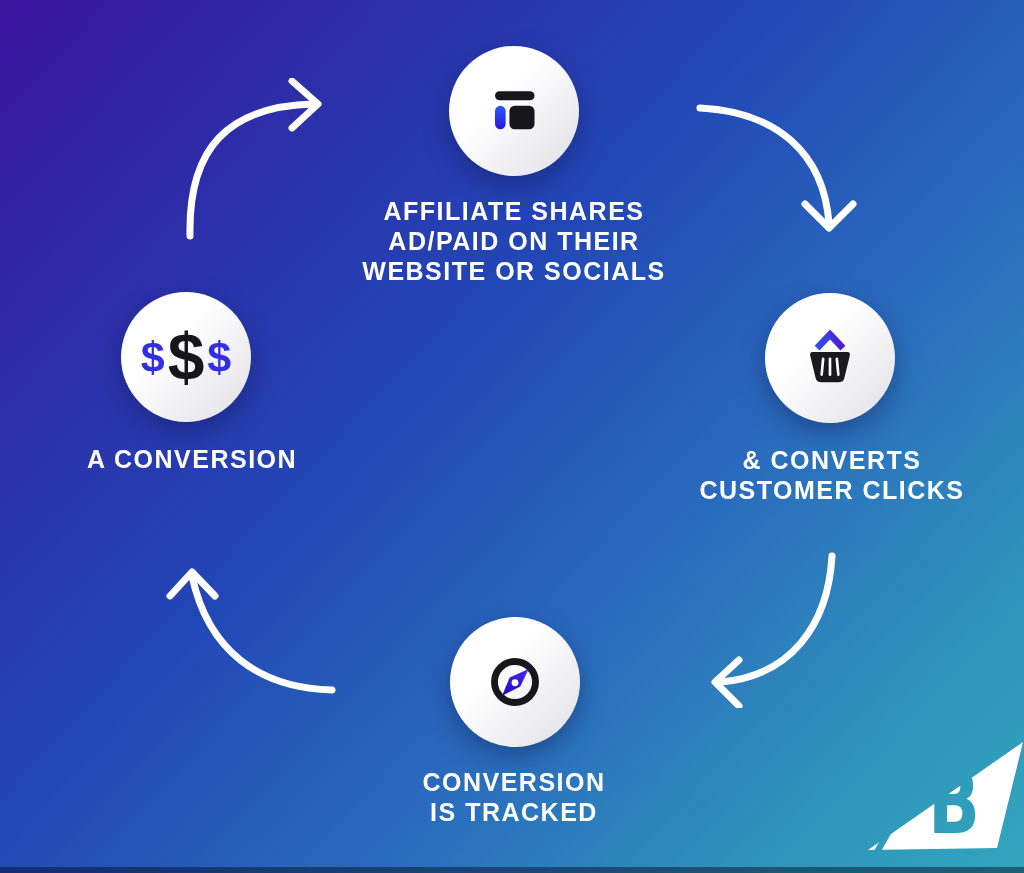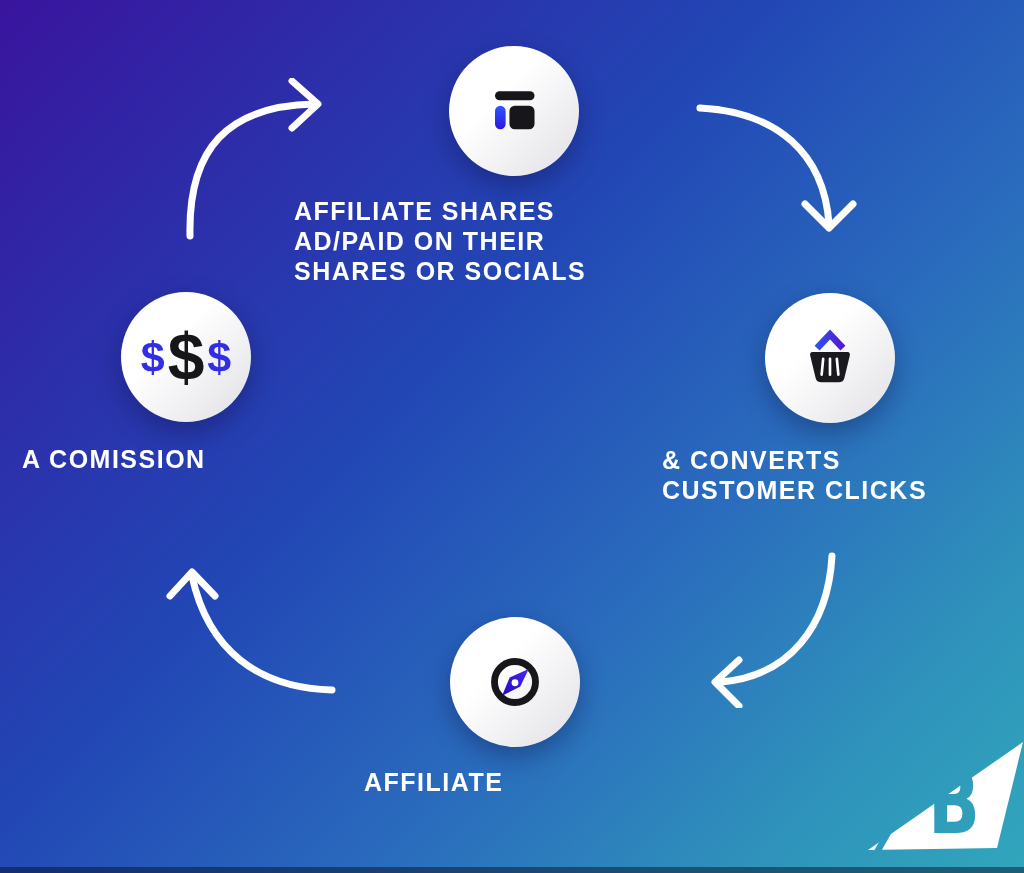--- a/index.html
+++ b/index.html
@@ -21,21 +21,21 @@
     display:flex;align-items:center;justify-content:center;
   }
   .node svg{width:76px;height:76px;}
   .node-top{left:449px;top:46px;}
   .node-right{left:765px;top:293px;}
   .node-bottom{left:450px;top:617px;}
   .node-left{left:121px;top:292px;}
   .label{
     position:absolute;color:#ffffff;font-weight:bold;
     font-size:25px;line-height:30px;letter-spacing:1.5px;
-    text-align:left;white-space:nowrap;
+    text-align:center;white-space:nowrap;
   }
   .label span{display:block;}
   .label-top{left:294px;top:196px;width:440px;}
   .label-right{left:662px;top:445px;width:340px;}
   .label-bottom{left:364px;top:767px;width:300px;}
   .label-left{left:22px;top:444px;width:340px;}
   .arrow{position:absolute;}
   .arrow polyline,.arrow path{fill:none;stroke:#ffffff;stroke-width:7;stroke-linecap:round;stroke-linejoin:round;}
   .dollars{display:flex;align-items:center;justify-content:center;font-weight:bold;}
   .dollar-side{font-size:43px;color:#332de6;}
@@ -56,21 +56,21 @@
         </linearGradient>
       </defs>
       <rect x="25" y="24" width="52" height="12" rx="6" fill="#17171b"></rect>
       <rect x="25" y="43" width="14" height="31" rx="7" fill="url(#blueBarGrad)"></rect>
       <rect x="44" y="43" width="33" height="31" rx="7" fill="#17171b"></rect>
     </svg>
   </div>
   <div class="label label-top">
     <span>AFFILIATE SHARES</span>
     <span>AD/PAID ON THEIR</span>
-    <span>SHARES OR SOCIALS</span>
+    <span>WEBSITE OR SOCIALS</span>
   </div>
 
   <div class="node node-right">
     <svg viewBox="0 0 100 100">
       <defs>
         <linearGradient id="chevGrad" x1="0" y1="0" x2="1" y2="0">
           <stop offset="0" stop-color="#3050f0"></stop>
             <stop offset="1" stop-color="#5518d0"></stop>
         </linearGradient>
       </defs>
@@ -93,32 +93,33 @@
           <stop offset="0" stop-color="#4629f0"></stop>
             <stop offset="1" stop-color="#2508c0"></stop>
         </linearGradient>
       </defs>
       <circle cx="50" cy="50" r="27" fill="none" stroke="#17171b" stroke-width="9"></circle>
       <polygon points="68,33 57,56 33,68 43,44" fill="url(#needleGrad)"></polygon>
       <circle cx="50" cy="51" r="4.5" fill="#ffffff"></circle>
     </svg>
   </div>
   <div class="label label-bottom">
-    <span>AFFILIATE</span>
+    <span>CONVERSION</span>
+    <span>IS TRACKED</span>
   </div>
 
   <div class="node node-left">
     <div class="dollars">
       <span class="dollar-side">$</span>
       <span class="dollar-mid">$</span>
       <span class="dollar-side">$</span>
     </div>
   </div>
   <div class="label label-left">
-    <span>A COMISSION</span>
+    <span>A CONVERSION</span>
   </div>
 
   <svg class="arrow" style="left:168px;top:78px" width="170" height="170" viewBox="0 0 170 170">
     <path d="M 22 158 C 20 70 60 28 146 26"></path>
     <polyline points="124,3 150,26 124,50"></polyline>
   </svg>
 
   <svg class="arrow" style="left:692px;top:88px" width="170" height="170" viewBox="0 0 170 170">
     <path d="M 8 20 C 85 24 132 65 137 136"></path>
     <polyline points="113,116 137,140 161,116"></polyline>

